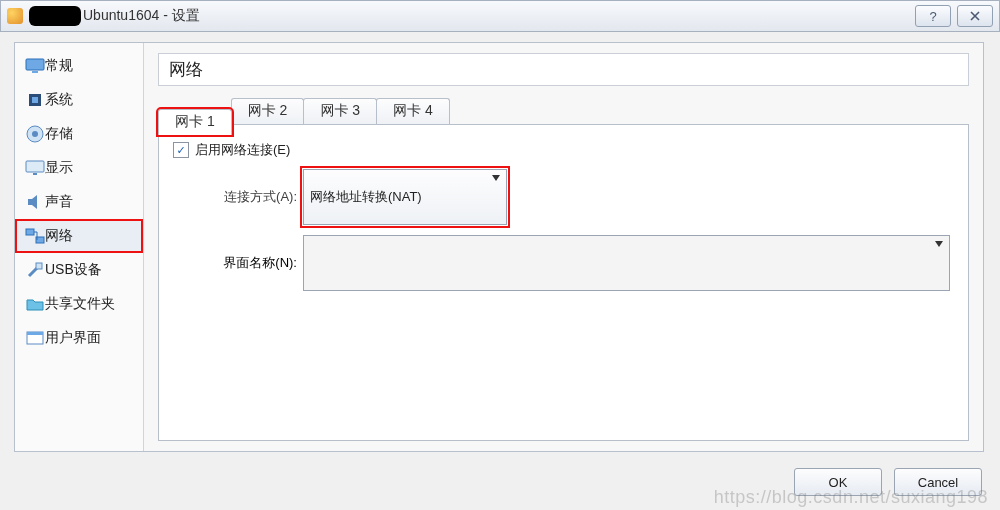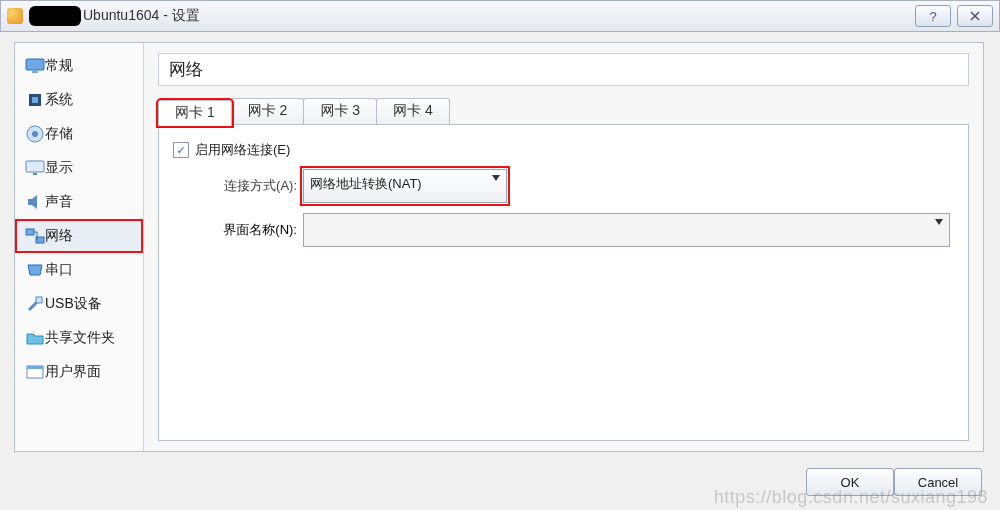--- a/index.html
+++ b/index.html
@@ -18,36 +18,36 @@
   .side-item{height:34px;display:flex;align-items:center;padding:0 10px;cursor:default}
   .side-item.selected{background:#e9eef5}
   .side-item.highlighted{outline:2px solid #e11;outline-offset:-2px}
   .side-icon{width:20px;height:18px;display:flex;align-items:center;justify-content:center}
   .side-label{font-size:14px;color:#222}
 
   .content{flex:1;padding:10px 14px;position:relative;display:flex;flex-direction:column}
   .section-title{border:1px solid #cacfd7;background:#fff;padding:4px 10px;font-size:17px;margin-bottom:10px}
   .tabs{display:flex;margin-top:2px}
   .tab{border:1px solid #b7bfca;border-bottom:none;background:linear-gradient(#fdfdfe,#eef1f5);padding:3px 16px 4px;margin-right:-1px;font-size:14px;color:#333;cursor:default;border-top-left-radius:3px;border-top-right-radius:3px}
-  .tab.active{background:#fff;position:relative;top:2px}
+  .tab.active{background:#fff;position:relative;top:11px}
   .tab.highlighted{outline:2px solid #e11;outline-offset:0}
   .tabpage{border:1px solid #b7bfca;flex:1;background:#fff;padding:16px 18px}
 
   .row{display:flex;align-items:center;margin-bottom:10px}
   .row .lbl{width:120px;text-align:right;margin-right:6px;color:#404040}
   .row .lbl.disabled{color:#000000}
   .cb{width:14px;height:14px;border:1px solid #8a94a3;background:#fff;margin-right:6px;display:inline-flex;align-items:center;justify-content:center;font-size:11px;color:#1a5fb4}
-  .combo{display:flex;align-items:flex-start;border:1px solid #9aa4b3;background:linear-gradient(#fdfdfe,#eef1f5);height:22px;padding:5px 6px;min-width:180px;position:relative}
+  .combo{display:flex;align-items:center;border:1px solid #9aa4b3;background:linear-gradient(#fdfdfe,#eef1f5);height:22px;padding:16px 6px;min-width:180px;position:relative}
   .combo .arrow{position:absolute;right:6px;top:5px;width:0;height:0;border-left:4px solid transparent;border-right:4px solid transparent;border-top:6px solid #333}
   .combo.highlighted{outline:2px solid #e11;outline-offset:1px}
   .combo.wide{flex:1;background:#f4f4f4;color:#9aa0a8}
   .adv-row{display:flex;align-items:center;margin-left:40px;margin-top:6px;gap:6px;color:#333}
   .tri{width:0;height:0;border-top:5px solid transparent;border-bottom:5px solid transparent;border-left:7px solid #2e7bd6}
 
-  .footer{position:absolute;right:18px;bottom:14px;display:flex;gap:0}
+  .footer{position:absolute;right:18px;bottom:14px;display:flex;gap:12px}
   .btn{width:86px;height:26px;border:1px solid #9aa4b3;border-radius:3px;background:linear-gradient(#fdfdfe,#e6ebf2);display:flex;align-items:center;justify-content:center;font-size:13px;cursor:default}
 
   .watermark{position:absolute;right:12px;bottom:2px;font-size:18px;color:rgba(120,120,120,.35);letter-spacing:.5px}
 </style>
 </head>
 <body>
 
 <div class="viewport">
 
   <div class="titlebar">
@@ -115,28 +115,20 @@
             <svg width="20" height="16">
               <rect x="1" y="1" width="8" height="6" fill="#6ea9e6" stroke="#2d6fb8"></rect>
               <rect x="11" y="9" width="8" height="6" fill="#6ea9e6" stroke="#2d6fb8"></rect>
               <path d="M9 4h3v8" stroke="#2d6fb8" fill="none"></path>
             </svg>
           </span>
         <span class="side-label">网络</span>
       </div>
       <div class="side-item">
         <span class="side-icon">
-            <svg width="18" height="14">
-              <path d="M2 2 L16 2 L14 12 L4 12 Z" fill="#6ea9e6" stroke="#2d6fb8"></path>
-            </svg>
-          </span>
-        <span class="side-label">串口</span>
-      </div>
-      <div class="side-item">
-        <span class="side-icon">
             <svg width="18" height="18">
               <path d="M3 15 L12 6" stroke="#5b8bc3" stroke-width="3"></path>
               <rect x="10" y="2" width="6" height="6" fill="#cfe3f5" stroke="#5b8bc3"></rect>
             </svg>
           </span>
         <span class="side-label">USB设备</span>
       </div>
       <div class="side-item">
         <span class="side-icon">
             <svg width="18" height="14">

